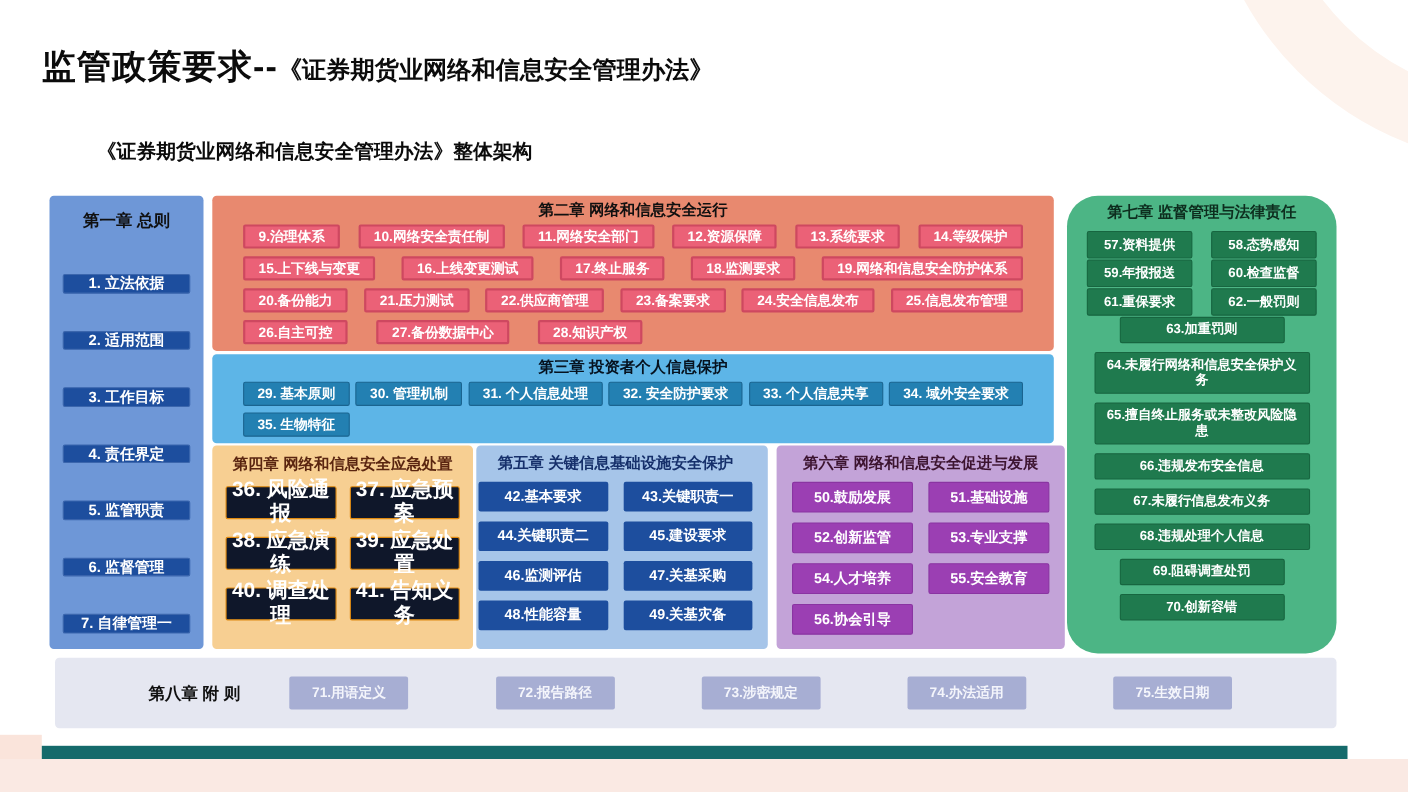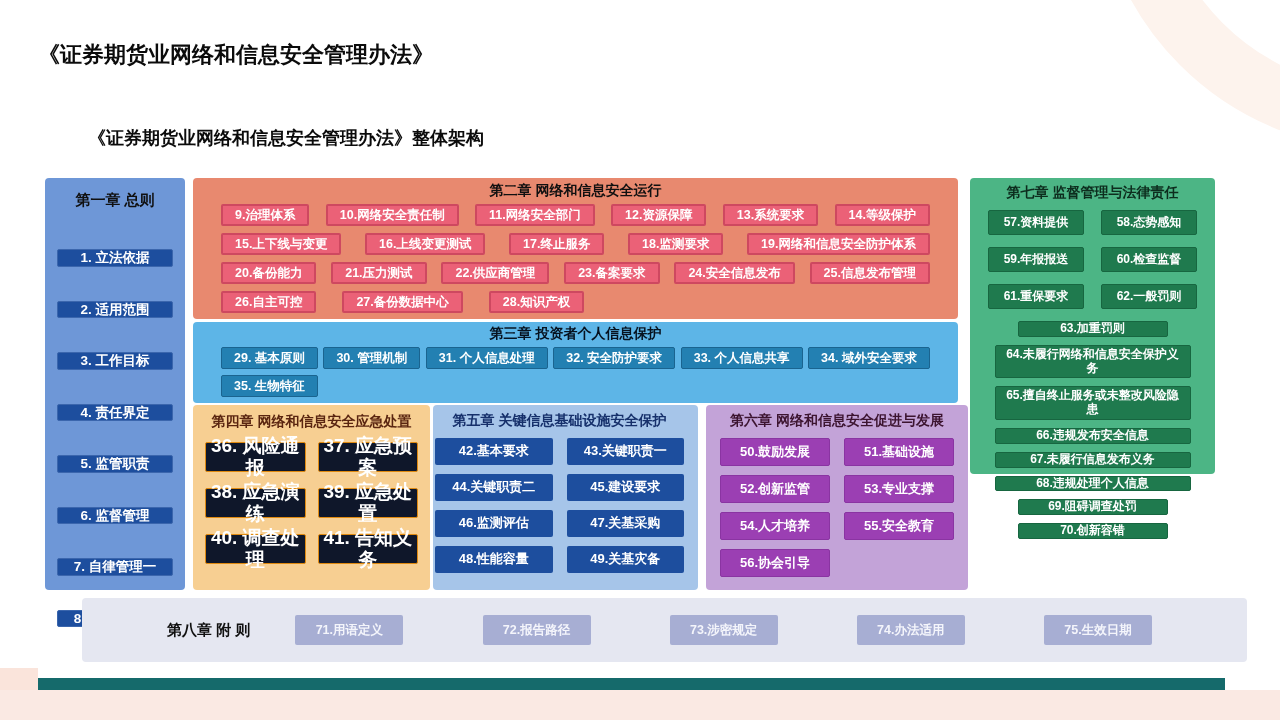--- a/index.html
+++ b/index.html
@@ -53,43 +53,44 @@
   .ch5 .ptitle{color:#16306B;margin-bottom:8px;}
   .ch5 .grid2{column-gap:14px;row-gap:9px;}
   .ch5 .chip{background:#1D4E9E;height:27px;font-size:13px;text-align:right;}
 
   .ch6{left:706px;top:405px;width:262px;height:185px;background:#C3A3D8;padding:7px 14px 0 14px;}
   .ch6 .ptitle{color:#3C1430;margin-bottom:8px;}
   .ch6 .grid2{column-gap:14px;row-gap:9px;}
   .ch6 .chip{background:#9B3FB3;border:1px solid #8A34A2;height:28px;font-size:13px;}
 
   
-  .ch7{left:970px;top:178px;width:245px;height:296px;background:#4CB585;padding:6px 18px 0 18px;display:flex;flex-direction:column;}
+  .ch7{left:970px;top:178px;width:245px;height:416px;background:#4CB585;padding:6px 18px 0 18px;display:flex;flex-direction:column;border-radius:28px;}
   .ch7 .ptitle{color:#0D2D1E;margin-bottom:8px;}
-  .ch7 .pair{display:flex;justify-content:space-between;margin-bottom:12px;}
+  .ch7 .pair{display:flex;justify-content:space-between;margin-bottom:1px;}
   .ch7 .pair .chip{width:96px;height:25px;font-size:12px;}
   .ch7 .chip{background:#1F7A4E;border:1px solid #176640;}
   .ch7 .single{margin:0 auto 8px auto;width:150px;height:24px;font-size:12px;}
   .ch7 .single.wide{width:196px;}
   .ch7 .single.tall{width:196px;height:38px;padding:2px 6px;}
 
   
-  .ch8{left:50px;top:598px;width:1165px;height:64px;background:#E5E7F1;display:flex;align-items:center;padding:0 95px 0 85px;margin-left:32px;}
+  .ch8{left:50px;top:598px;width:1165px;height:64px;background:#E5E7F1;display:flex;align-items:center;padding:0 95px 0 85px;}
   .ch8 .ptitle{font-size:15px;white-space:nowrap;}
   .ch8-chips{flex:1;display:flex;justify-content:space-between;margin-left:45px;}
   .ch8 .chip{background:#A7AED3;width:108px;height:30px;font-size:12.5px;color:#f4f5fb;}
 </style>
 </head>
 <body>
 
 <div class="slide">
 
   <div class="ring"></div>
 
   <div class="title-row">
+    <span class="title-main">监管政策要求--</span>
     <span class="title-law">《证券期货业网络和信息安全管理办法》</span>
   </div>
   <div class="subtitle">《证券期货业网络和信息安全管理办法》整体架构</div>
 
   <div class="panel ch1">
     <div class="ptitle">第一章 总则</div>
     <div class="chip">1. 立法依据</div>
     <div class="chip">2. 适用范围</div>
     <div class="chip">3. 工作目标</div>
     <div class="chip">4. 责任界定</div>

